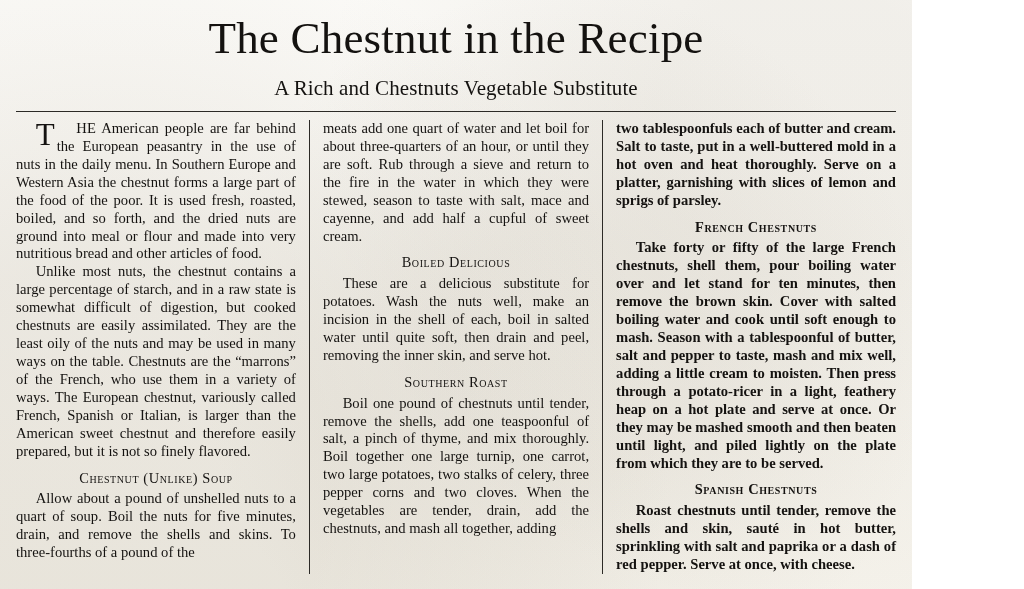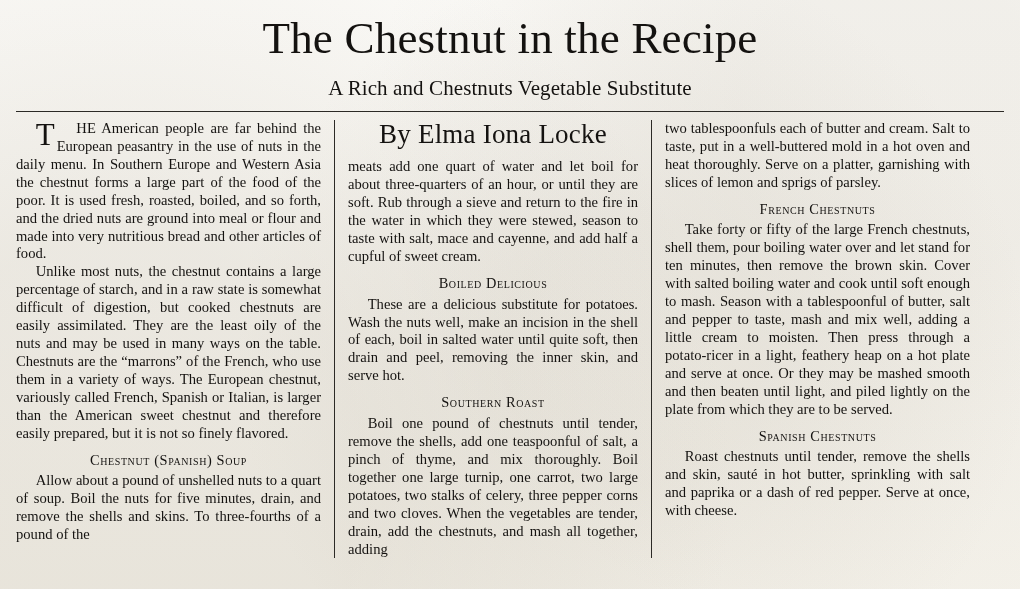--- a/index.html
+++ b/index.html
@@ -9,21 +9,21 @@
   }
   body {
     width: 1024px;
     height: 589px;
     overflow: hidden;
     font-family: "Liberation Serif", serif;
     color: #141210;
   }
   .page {
     position: relative;
-    width: 1020px;
+    width: 912px;
     height: 589px;
     background: #f6f4ee;
     box-sizing: border-box;
     padding: 14px 16px 10px 16px;
   }
   
   .page::before {
     content: "";
     position: absolute;
     left: 0; top: 0; right: 0; bottom: 0;
@@ -71,21 +71,21 @@
     width: 318px;
     box-sizing: border-box;
     font-size: 14.6px;
     line-height: 1.23;
     text-align: justify;
     text-justify: inter-word;
     hyphens: manual;
   }
   .col.c1 { padding-right: 13px; }
   .col.c2 { padding: 0 13px; border-left: 1px solid #2c2a26; border-right: 1px solid #2c2a26; }
-  .col.c3 { padding-left: 13px; }
+  .col.c3 { padding-left: 13px; font-weight: bold; }
   .col p {
     margin: 0;
     text-indent: 1.35em;
   }
   .col p.noindent { text-indent: 0; }
   .byline {
     font-size: 27px;
     text-align: center;
     margin: 0 0 10px 0;
     letter-spacing: 0.2px;
@@ -118,26 +118,25 @@
     <div class="subhead">A Rich and Chestnuts Vegetable Substitute</div>
   </div>
 
   <div class="rule"></div>
 
   <div class="columns">
 
     <div class="col c1">
       <p class="first-para"><span class="dropcap">T</span><span>HE American people are far behind the European peasantry in the use of nuts in the daily menu. In Southern Europe and Western Asia the chestnut forms a large part of the food of the poor. It is used fresh, roasted, boiled, and so forth, and the dried nuts are ground into meal or flour and made into very nutritious bread and other articles of food.</span></p>
       <p>Unlike most nuts, the chestnut contains a large percentage of starch, and in a raw state is somewhat difficult of digestion, but cooked chestnuts are easily assimilated. They are the least oily of the nuts and may be used in many ways on the table. Chestnuts are the “marrons” of the French, who use them in a variety of ways. The European chestnut, variously called French, Spanish or Italian, is larger than the American sweet chestnut and therefore easily prepared, but it is not so finely flavored.</p>
-      <div class="sectionhead">Chestnut (Spanish) Soup</div>
+      <div class="sectionhead">Chestnut (Unlike) Soup</div>
       <p>Allow about a pound of unshelled nuts to a quart of soup. Boil the nuts for five minutes, drain, and remove the shells and skins. To three-fourths of a pound of the</p>
     </div>
 
     <div class="col c2">
-      <div class="byline">By Elma Iona Locke</div>
       <p class="noindent">meats add one quart of water and let boil for about three-quarters of an hour, or until they are soft. Rub through a sieve and return to the fire in the water in which they were stewed, season to taste with salt, mace and cayenne, and add half a cupful of sweet cream.</p>
       <div class="sectionhead">Boiled Delicious</div>
       <p>These are a delicious substitute for potatoes. Wash the nuts well, make an incision in the shell of each, boil in salted water until quite soft, then drain and peel, removing the inner skin, and serve hot.</p>
       <div class="sectionhead">Southern Roast</div>
       <p>Boil one pound of chestnuts until tender, remove the shells, add one teaspoonful of salt, a pinch of thyme, and mix thoroughly. Boil together one large turnip, one carrot, two large potatoes, two stalks of celery, three pepper corns and two cloves. When the vegetables are tender, drain, add the chestnuts, and mash all together, adding</p>
     </div>
 
     <div class="col c3">
       <p class="noindent">two tablespoonfuls each of butter and cream. Salt to taste, put in a well-buttered mold in a hot oven and heat thoroughly. Serve on a platter, garnishing with slices of lemon and sprigs of parsley.</p>
       <div class="sectionhead">French Chestnuts</div>

